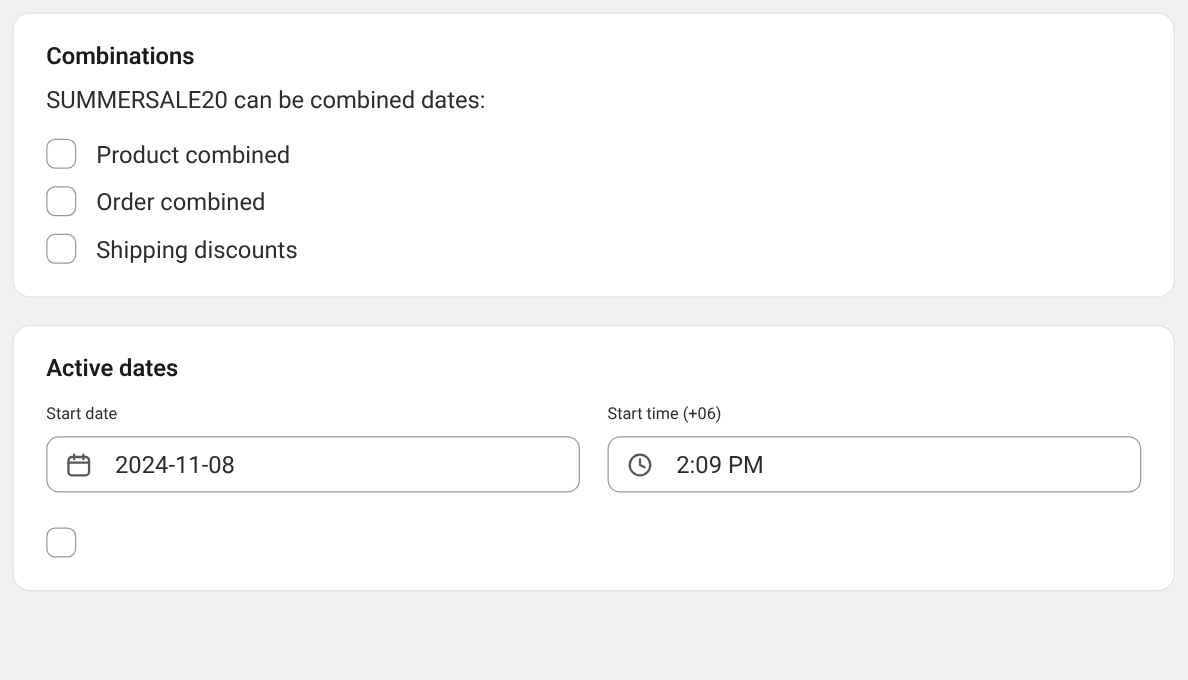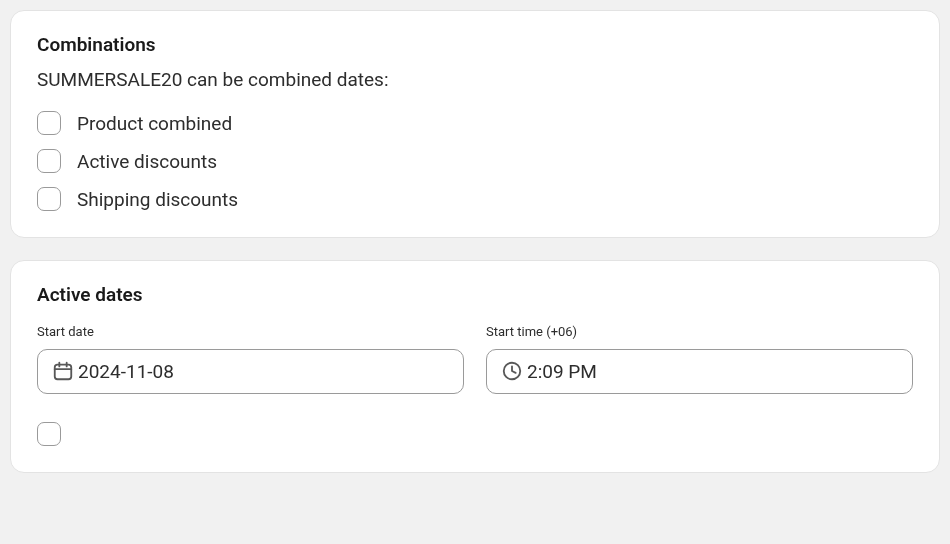--- a/index.html
+++ b/index.html
@@ -59,22 +59,22 @@
       margin-bottom: 28px;
     }
     .field-col { flex: 1; }
     .field-label {
       font-size: 13px;
       color: #2d2d2d;
       margin-bottom: 10px;
     }
     .input-wrap {
       display: flex;
-      align-items: flex-start;
-      gap: 4px;
+      align-items: center;
+      gap: 18px;
       border: 1px solid #9a9a9a;
       border-radius: 10px;
       padding: 10px 14px;
       background: #fff;
       cursor: pointer;
     }
     .input-icon {
       width: 22px;
       height: 22px;
       flex-shrink: 0;
@@ -95,21 +95,21 @@
     <span class="combo-code">SUMMERSALE20</span>
     <span>can be combined dates:</span>
   </div>
 
   <div class="check-row">
     <div class="checkbox"></div>
     <div class="check-label">Product combined</div>
   </div>
   <div class="check-row">
     <div class="checkbox"></div>
-    <div class="check-label">Active discounts</div>
+    <div class="check-label">Order combined</div>
   </div>
   <div class="check-row">
     <div class="checkbox"></div>
     <div class="check-label">Shipping discounts</div>
   </div>
 </div>
 
 <div class="card">
   <div class="card-title">Active dates</div>
 

